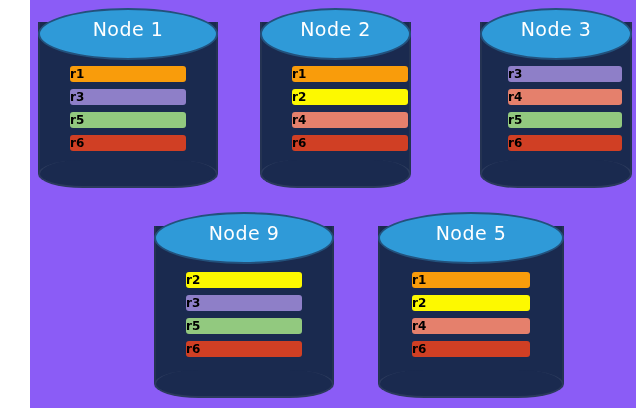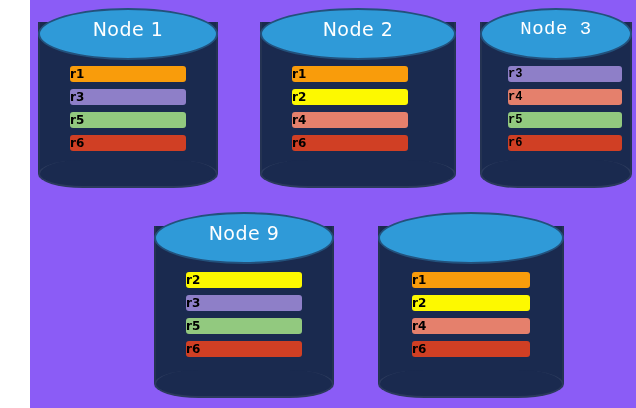--- a/index.html
+++ b/index.html
@@ -116,35 +116,35 @@
         <div class="cyl-top" style="background: rgb(47, 154, 216); border-color: rgb(35, 81, 124);"></div>
       </div>
       <div class="node-label" style="color: rgb(255, 255, 255);">Node 1</div>
       <div class="replica-stack">
         <div class="replica" style="background: rgb(249, 156, 11); left: 32px; width: 116px; top: 58px;">r1</div>
         <div class="replica" style="background: rgb(142, 127, 200); left: 32px; width: 116px; top: 81px;">r3</div>
         <div class="replica" style="background: rgb(146, 201, 127); left: 32px; width: 116px; top: 104px;">r5</div>
         <div class="replica" style="background: rgb(208, 63, 36); left: 32px; width: 116px; top: 127px;">r6</div>
       </div>
     </div>
-    <div class="node" style="left: 230px; top: 8px; width: 196px; height: 180px;">
+    <div class="node" style="left: 230px; top: 8px; width: 151px; height: 180px;">
       <div class="cyl">
         <div class="cyl-body" style="background: rgb(26, 42, 79);"></div>
         <div class="cyl-bottom" style="background: rgb(26, 42, 79);"></div>
         <div class="cyl-top" style="background: rgb(47, 154, 216); border-color: rgb(35, 81, 124);"></div>
       </div>
       <div class="node-label" style="color: rgb(255, 255, 255);">Node 2</div>
       <div class="replica-stack">
         <div class="replica" style="background: rgb(249, 156, 11); left: 32px; width: 116px; top: 58px;">r1</div>
         <div class="replica" style="background: rgb(253, 249, 0); left: 32px; width: 116px; top: 81px;">r2</div>
         <div class="replica" style="background: rgb(229, 128, 108); left: 32px; width: 116px; top: 104px;">r4</div>
         <div class="replica" style="background: rgb(208, 63, 36); left: 32px; width: 116px; top: 127px;">r6</div>
       </div>
     </div>
-    <div class="node" style="left: 450px; top: 8px; width: 152px; height: 180px; font-family: Liberation Mono, monospace;">
+    <div class="node" style="left: 450px; top: 8px; width: 152px; height: 180px;">
       <div class="cyl">
         <div class="cyl-body" style="background: rgb(26, 42, 79);"></div>
         <div class="cyl-bottom" style="background: rgb(26, 42, 79);"></div>
         <div class="cyl-top" style="background: rgb(47, 154, 216); border-color: rgb(35, 81, 124);"></div>
       </div>
       <div class="node-label" style="color: rgb(255, 255, 255);">Node 3</div>
       <div class="replica-stack">
         <div class="replica" style="background: rgb(142, 127, 200); left: 28px; width: 114px; top: 58px;">r3</div>
         <div class="replica" style="background: rgb(229, 128, 108); left: 28px; width: 114px; top: 81px;">r4</div>
         <div class="replica" style="background: rgb(146, 201, 127); left: 28px; width: 114px; top: 104px;">r5</div>
@@ -164,20 +164,21 @@
         <div class="replica" style="background: rgb(146, 201, 127); left: 32px; width: 116px; top: 106px;">r5</div>
         <div class="replica" style="background: rgb(208, 63, 36); left: 32px; width: 116px; top: 129px;">r6</div>
       </div>
     </div>
     <div class="node" style="left: 348px; top: 212px; width: 186px; height: 186px;">
       <div class="cyl">
         <div class="cyl-body" style="background: rgb(26, 42, 79);"></div>
         <div class="cyl-bottom" style="background: rgb(26, 42, 79);"></div>
         <div class="cyl-top" style="background: rgb(47, 154, 216); border-color: rgb(35, 81, 124);"></div>
       </div>
+      <div class="node-label" style="color: rgb(255, 255, 255);">Node 5</div>
       <div class="replica-stack">
         <div class="replica" style="background: rgb(249, 156, 11); left: 34px; width: 118px; top: 60px;">r1</div>
         <div class="replica" style="background: rgb(253, 249, 0); left: 34px; width: 118px; top: 83px;">r2</div>
         <div class="replica" style="background: rgb(229, 128, 108); left: 34px; width: 118px; top: 106px;">r4</div>
         <div class="replica" style="background: rgb(208, 63, 36); left: 34px; width: 118px; top: 129px;">r6</div>
       </div>
     </div>
   </div>
 
 </body></html>

